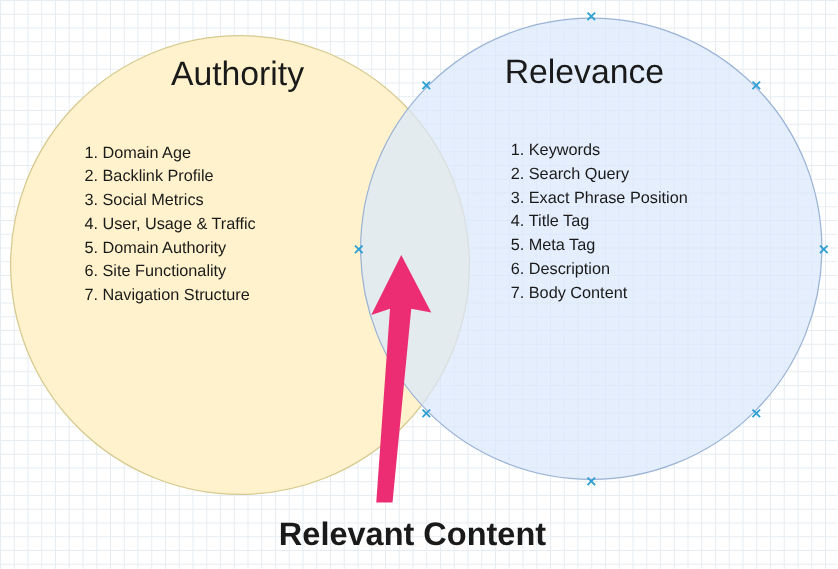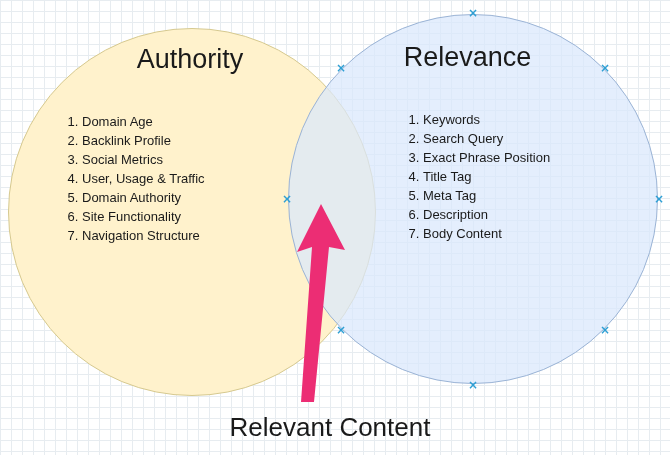--- a/index.html
+++ b/index.html
@@ -73,20 +73,21 @@
   }
   .arrow-svg polygon{pointer-events:auto;}
   .annotation{
     position:absolute;
     left:180px;top:412px;width:300px;
     text-align:center;
     font-size:26px;
     color:var(--text);
     z-index:2;
     white-space:nowrap;
+    font-weight:bold;
   }
   .handle{
     position:absolute;
     transform:translate(-50%,-50%);
     color:var(--handle);
     font-family:"DejaVu Sans", sans-serif;
     font-size:12px;
     font-weight:bold;
     line-height:1;
     z-index:4;

